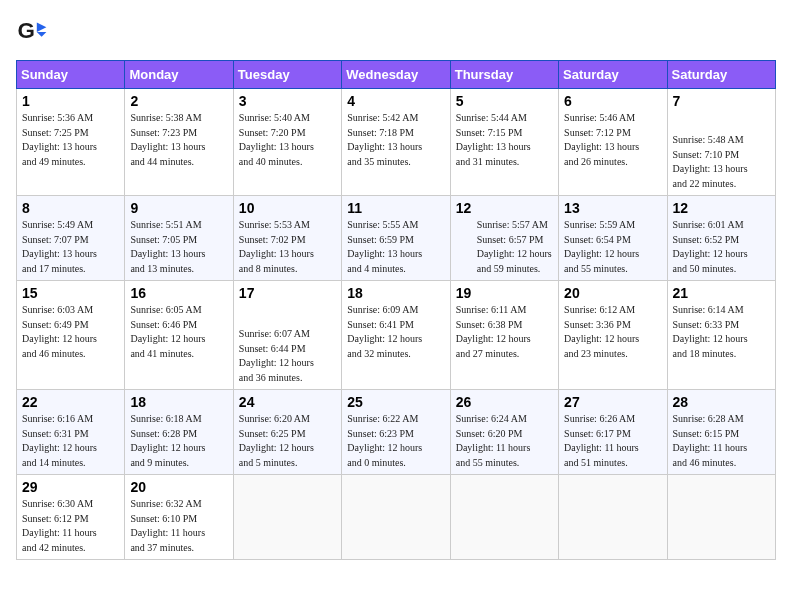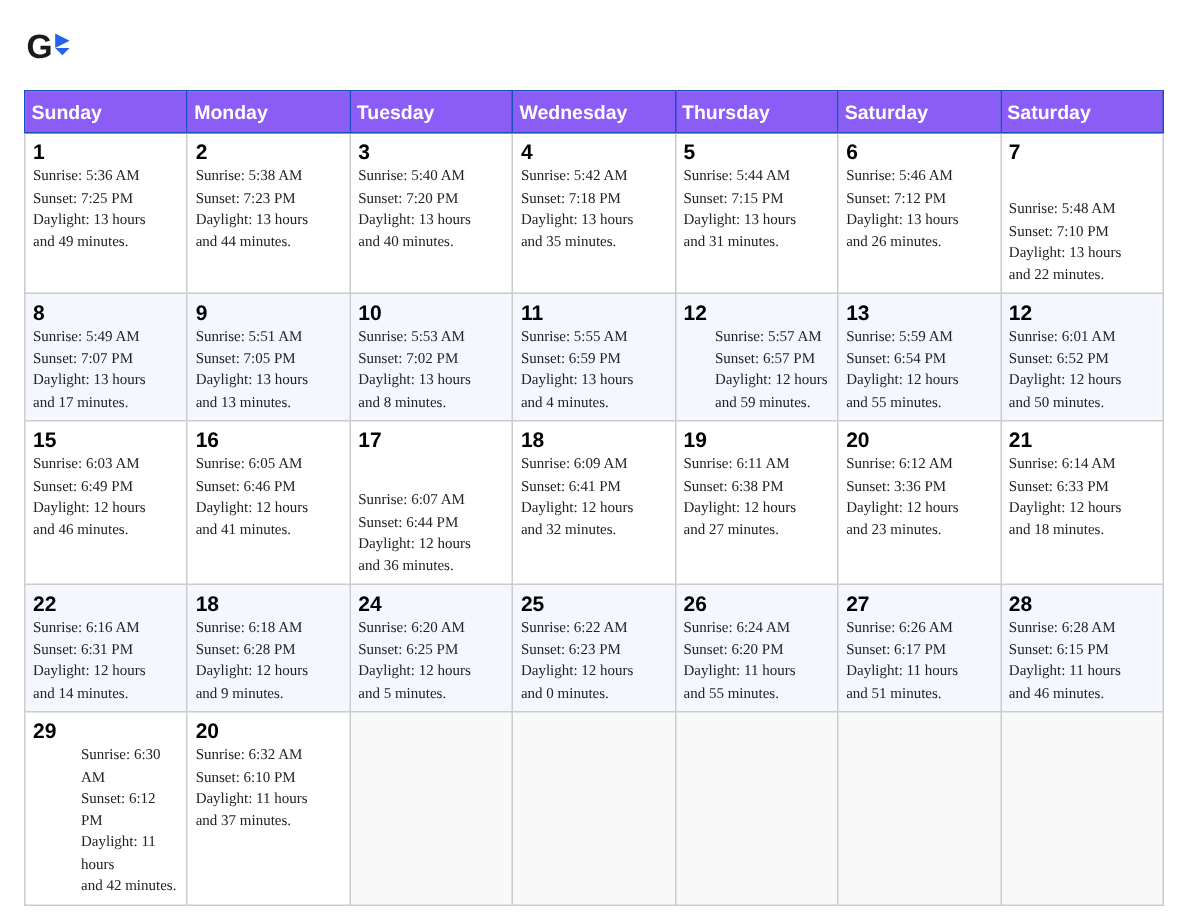--- a/index.html
+++ b/index.html
@@ -313,21 +313,21 @@
           <span class="day-num">28</span>
           <div class="day-info" style="white-space: pre-line;">Sunrise: 6:28 AM
 Sunset: 6:15 PM
 Daylight: 11 hours
 and 46 minutes.</div>
         </td>
       </tr>
       <tr>
         <td>
           <span class="day-num">29</span>
-          <div class="day-info" style="white-space: pre-line; margin-left: 32px;">Sunrise: 6:30 AM
+          <div class="day-info" style="white-space: pre-line;">Sunrise: 6:30 AM
 Sunset: 6:12 PM
 Daylight: 11 hours
 and 42 minutes.</div>
         </td>
         <td>
           <span class="day-num">20</span>
           <div class="day-info" style="white-space: pre-line;">Sunrise: 6:32 AM
 Sunset: 6:10 PM
 Daylight: 11 hours
 and 37 minutes.</div>

